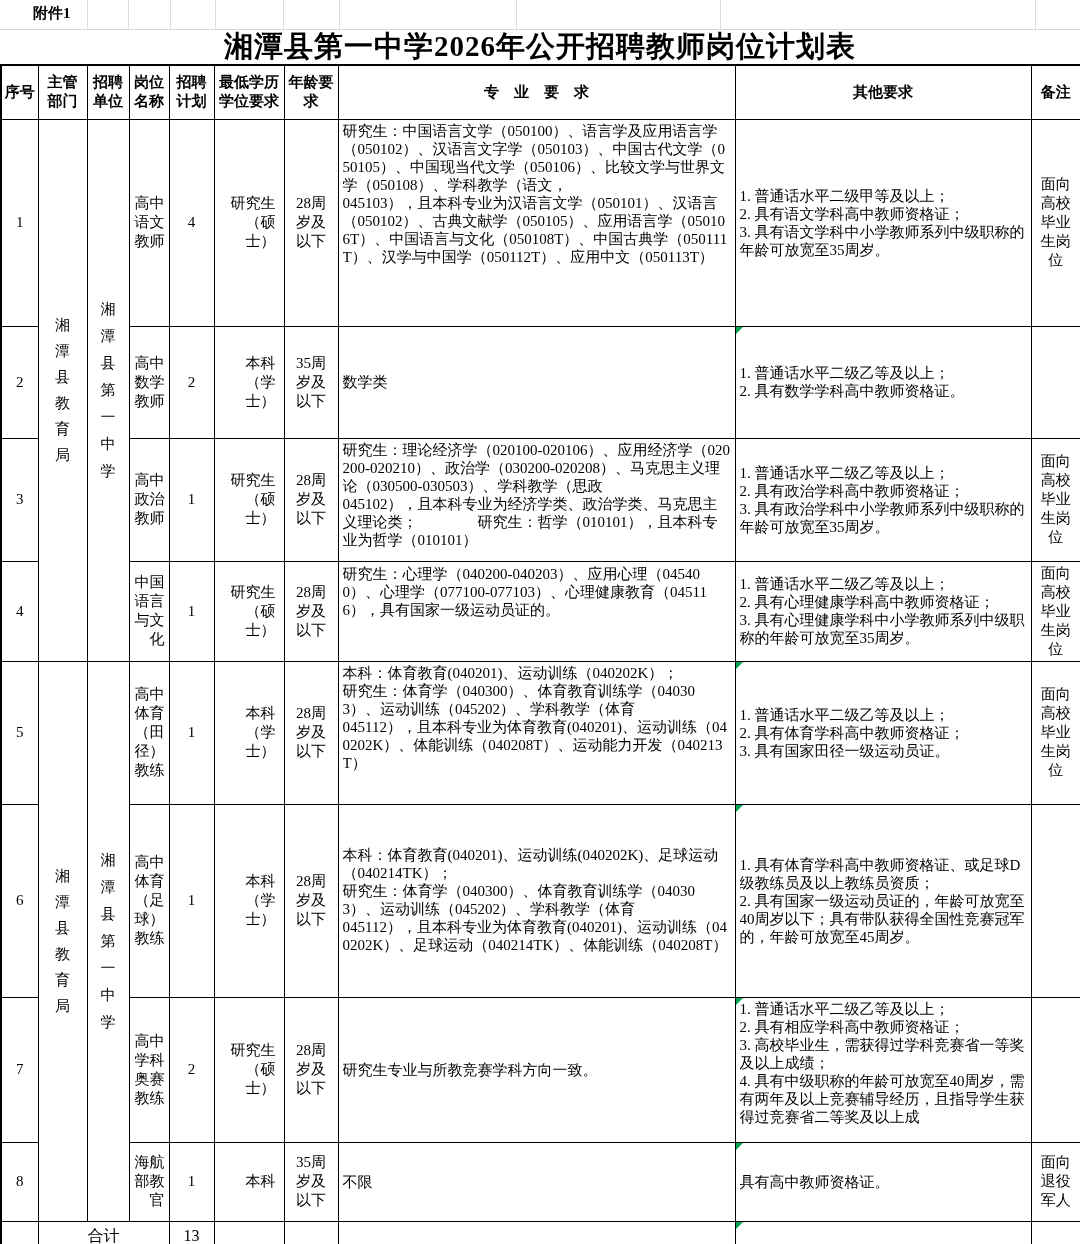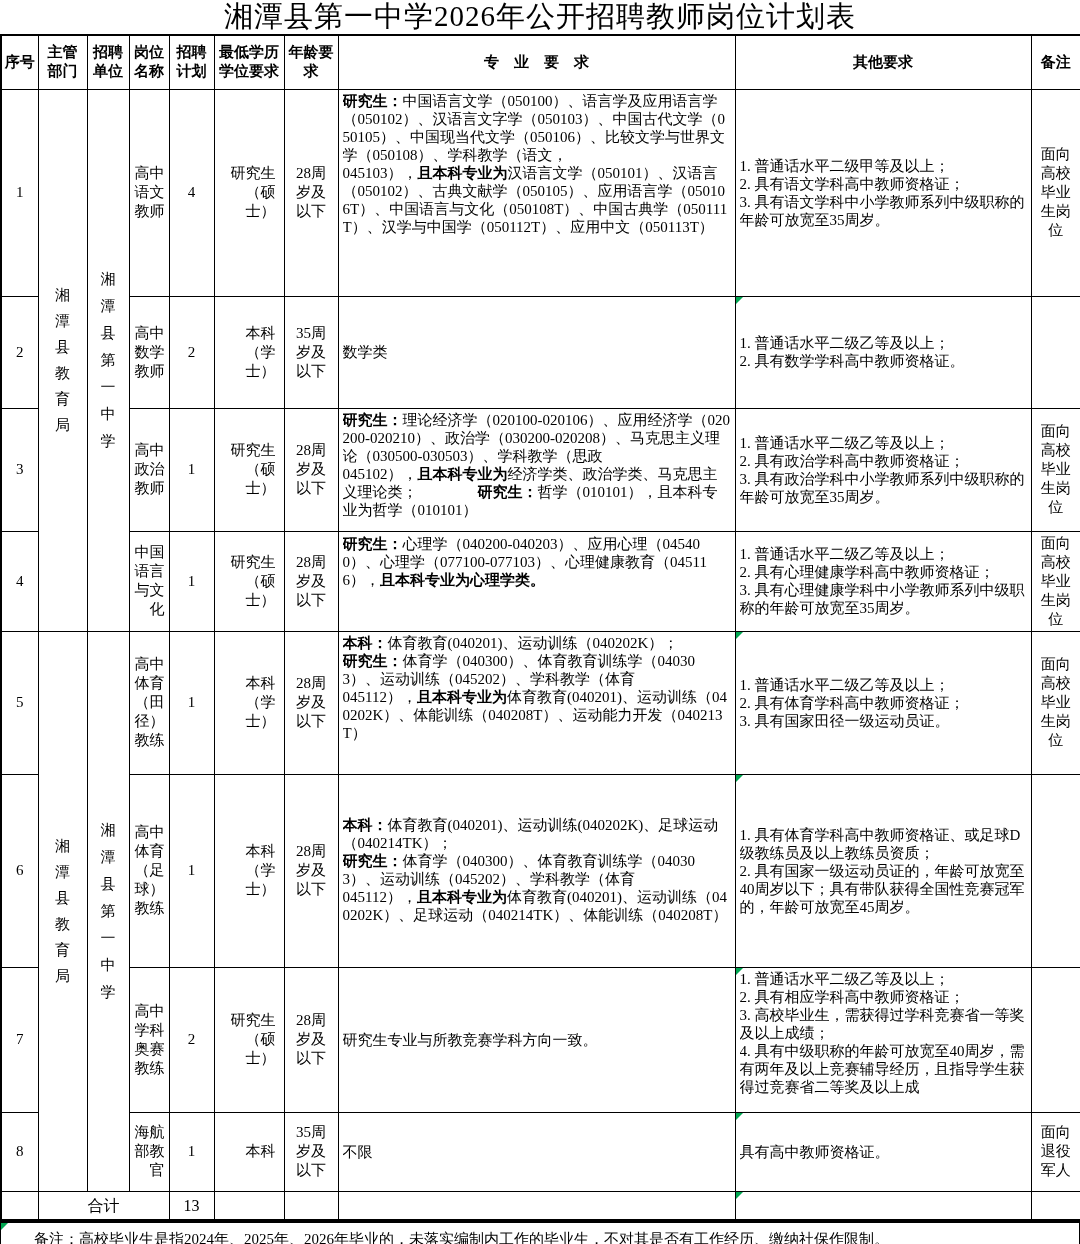--- a/index.html
+++ b/index.html
@@ -6,54 +6,66 @@
   html,body{background:#fff}
   body{width:1080px;color:#000;font-family:"Liberation Serif","DejaVu Serif",serif}
   .page{width:1080px}
 
   
   .topstrip{position:relative;height:30px;border-bottom:1px solid #d9d9d9;background:#fff}
   .attach{position:absolute;left:33px;top:4px;font-size:15px;font-weight:bold}
   .gline{position:absolute;top:0;bottom:0;width:1px;background:#dcdcdc}
 
   
-  .title-row{height:34px;font-size:29px;font-weight:normal;text-align:center;line-height:33px;letter-spacing:1px;white-space:nowrap;overflow:visible}
+  .title-row{height:34px;font-size:29px;font-weight:bold;text-align:center;line-height:33px;letter-spacing:1px;white-space:nowrap;overflow:visible}
 
   
   table{border-collapse:collapse;table-layout:fixed;width:1080px;border:2px solid #000}
   th,td{border:1px solid #000;font-size:15px;vertical-align:middle;overflow:hidden;padding:2px 3px}
   thead tr{height:54px}
   th{font-weight:bold;line-height:19px;text-align:center;padding:2px}
   th.pad8{padding:2px 2px}
   td{line-height:19px}
   .c{text-align:center}
   .dept-cell{text-align:center;line-height:26px;padding:2px 16px}
   .unit-cell{text-align:right;line-height:27px;padding:2px 13px}
   .pos-cell{text-align:right;padding:2px 4px}
   .deg-cell{text-align:right;padding:2px 8px}
   .age-cell{text-align:center;padding:2px 5px}
   .rem-cell{text-align:center;padding:2px 8px}
   .major-td,.other-td{padding:1px 4px;vertical-align:middle}
   .cellbox{overflow:hidden;display:flex;align-items:center}
   .cellbox.top{align-items:flex-start}
   .txt{white-space:pre-wrap;word-break:break-all;line-height:18px;width:100%}
-  .b{font-weight:bold}
+  .b{font-weight:normal}
   .relcell{position:relative}
   .gtri{position:absolute;top:0;left:0;width:0;height:0;border-top:7px solid #00a651;border-right:7px solid transparent}
   .total-row td{font-size:16px}
 
   
   .footer{position:relative;height:36px;border:1px solid #000;border-top:2px solid #000;display:flex;align-items:center;padding-left:33px;font-size:15px;overflow:hidden}
   .footer .gtri{border-top:7px solid #00a651}
 </style>
 </head>
 <body>
 
 <div class="page">
 
+  <div class="topstrip" id="topstrip">
+    <span class="attach">附件1</span>
+  <span class="gline" style="left: 87px;"></span>
+      <span class="gline" style="left: 128px;"></span>
+      <span class="gline" style="left: 170px;"></span>
+      <span class="gline" style="left: 215px;"></span>
+      <span class="gline" style="left: 283px;"></span>
+      <span class="gline" style="left: 339px;"></span>
+      <span class="gline" style="left: 516px;"></span>
+      <span class="gline" style="left: 720px;"></span>
+      <span class="gline" style="left: 1035px;"></span>
+    </div>
 
   <div class="title-row">湘潭县第一中学2026年公开招聘教师岗位计划表</div>
 
   <table>
     <colgroup>
       <col style="width:37px">
         <col style="width:49px">
         <col style="width:42px">
         <col style="width:40px">
       <col style="width:45px">
@@ -143,21 +155,21 @@
           <td class="rem-cell">面向高校毕业生岗位</td>
         </tr>
         <tr style="height: 97px;">
           <td class="c">4</td>
           <td class="pos-cell">中国语言与文化</td>
           <td class="c">1</td>
           <td class="deg-cell">研究生（硕士）</td>
           <td class="age-cell">28周岁及以下</td>
           <td class="major-td">
             <div class="cellbox top" style="height: 92px;">
-              <div class="txt"><span class="b">研究生：</span><span>心理学（040200-040203）、应用心理（045400）、心理学（077100-077103）、心理健康教育（045116），</span><span class="b">且本科专业为心理学类。</span></div>
+              <div class="txt"><span class="b">研究生：</span><span>心理学（040200-040203）、应用心理（045400）、心理学（077100-077103）、心理健康教育（045116），</span><span class="b">具有国家一级运动员证的。</span></div>
             </div>
           </td>
           <td class="other-td relcell">
             <div class="cellbox" style="height: 92px;">
               <div class="txt">1. 普通话水平二级乙等及以上；
 2. 具有心理健康学科高中教师资格证；
 3. 具有心理健康学科中小学教师系列中级职称的年龄可放宽至35周岁。</div>
             </div>
           </td>
           <td class="rem-cell">面向高校毕业生岗位</td>

